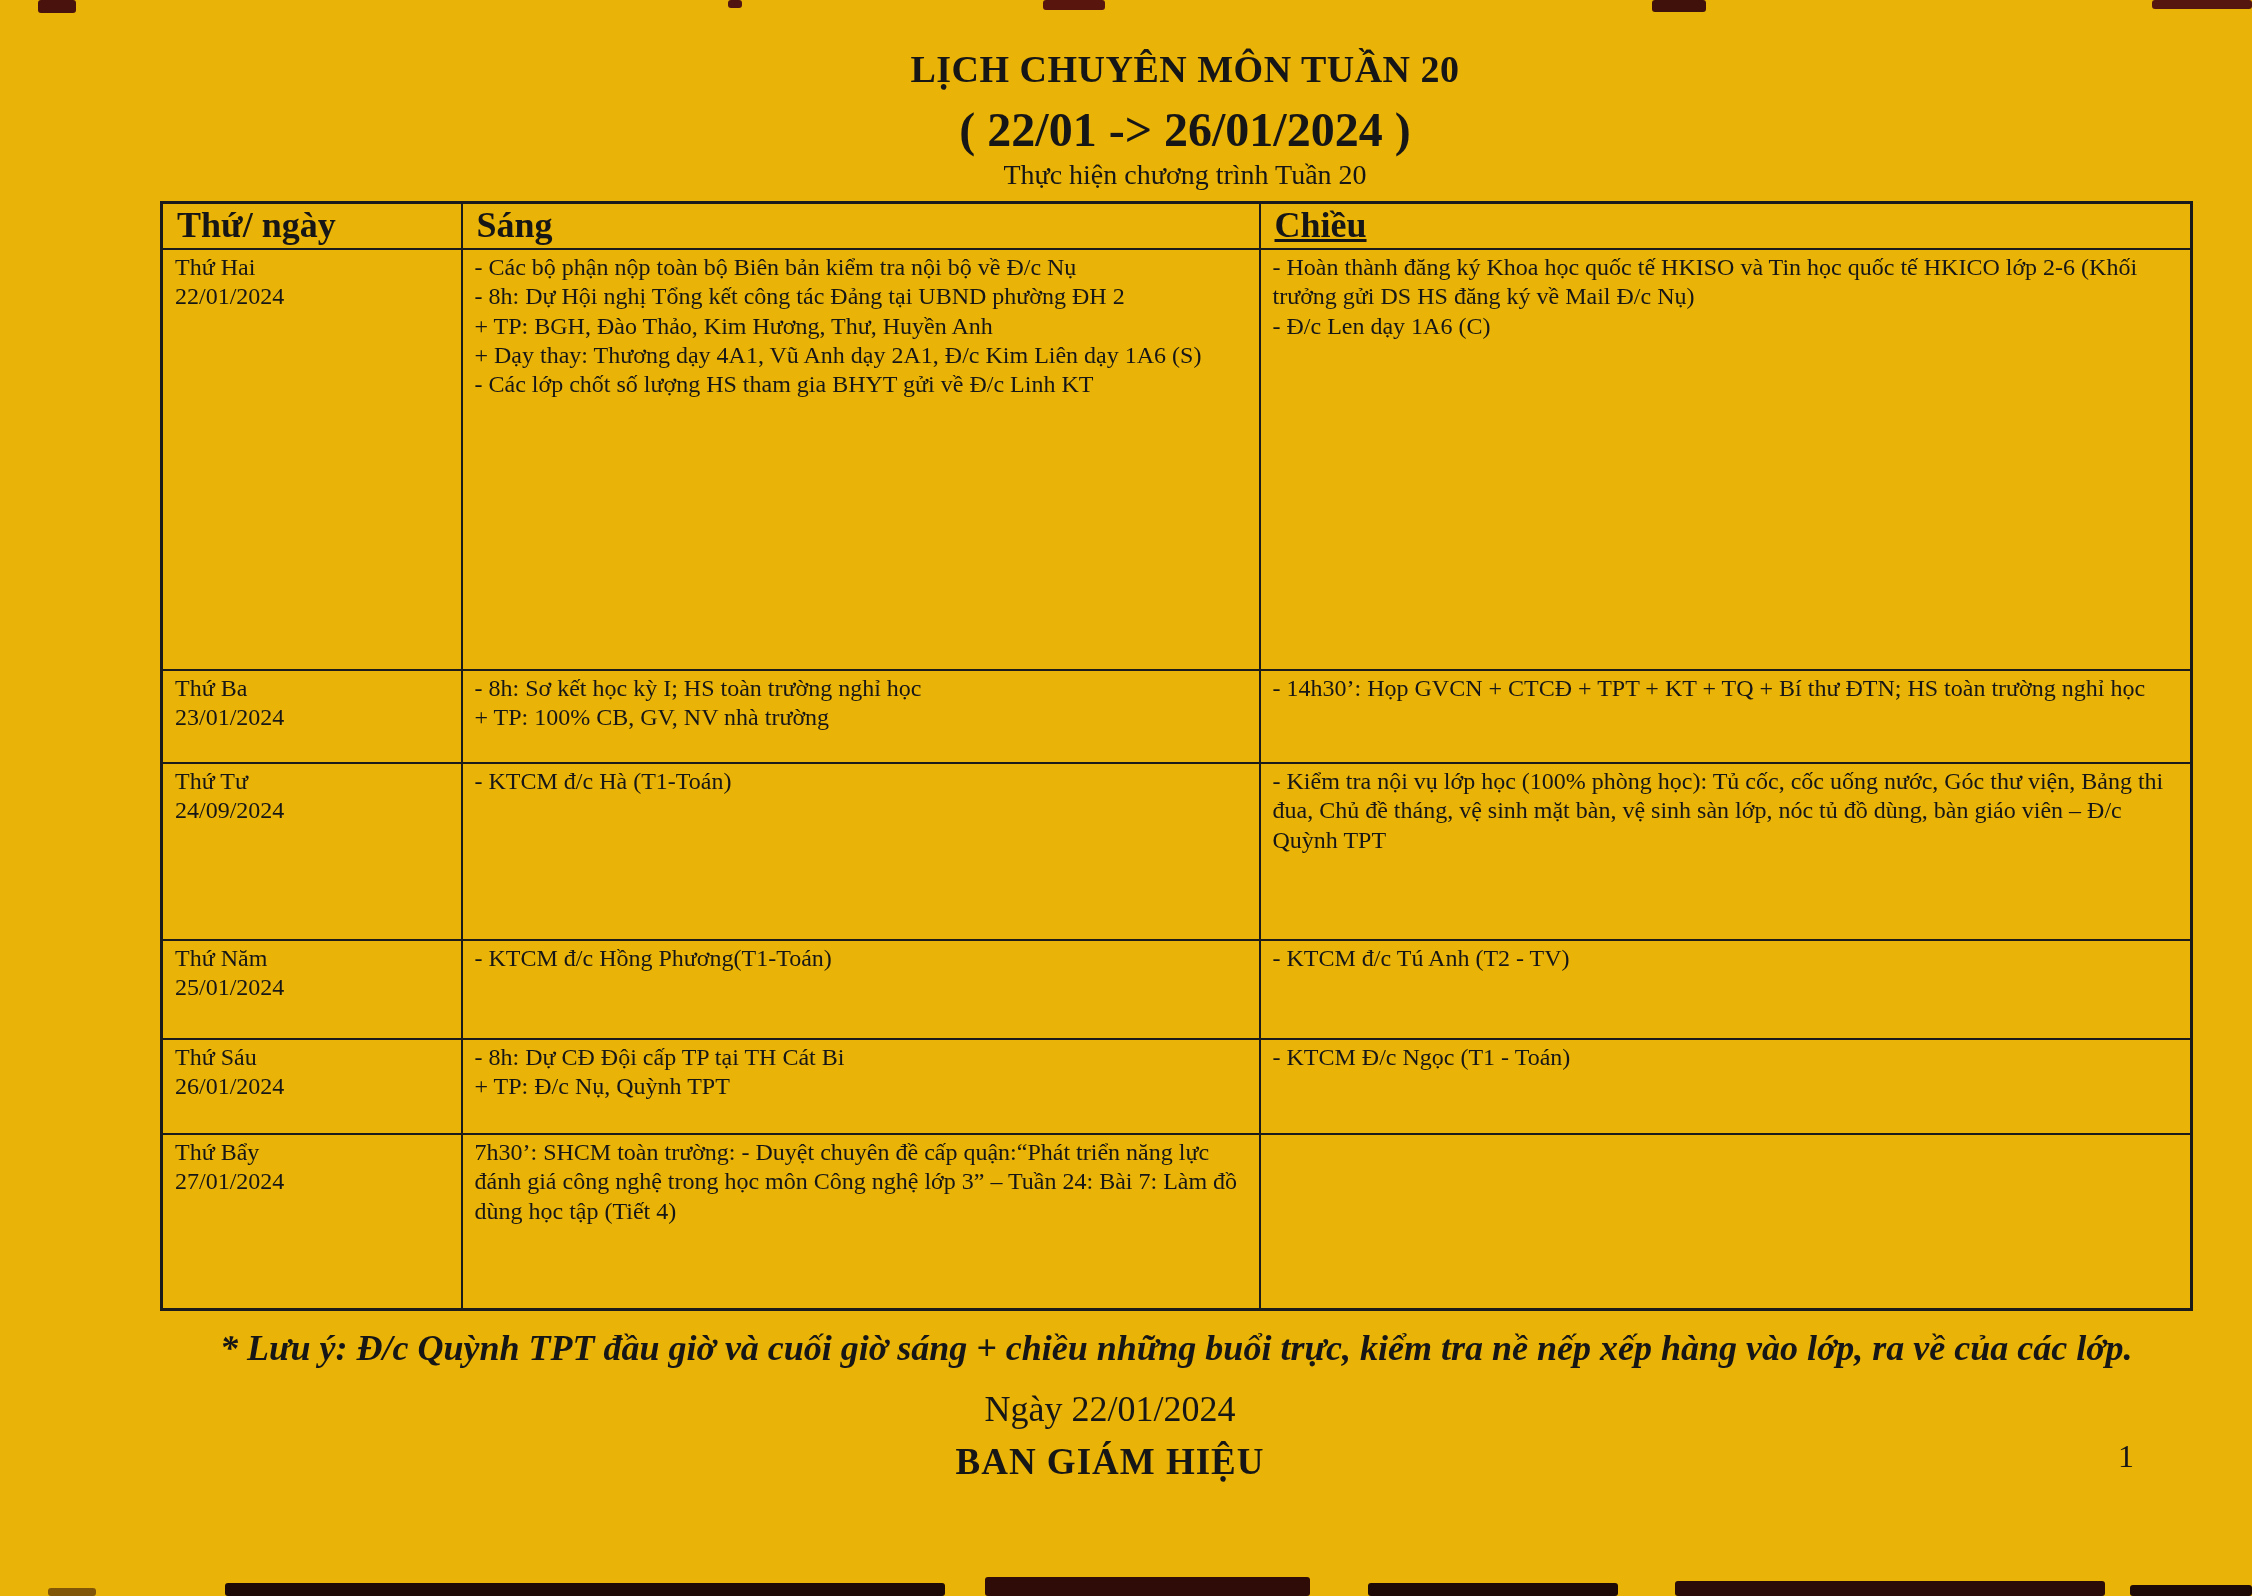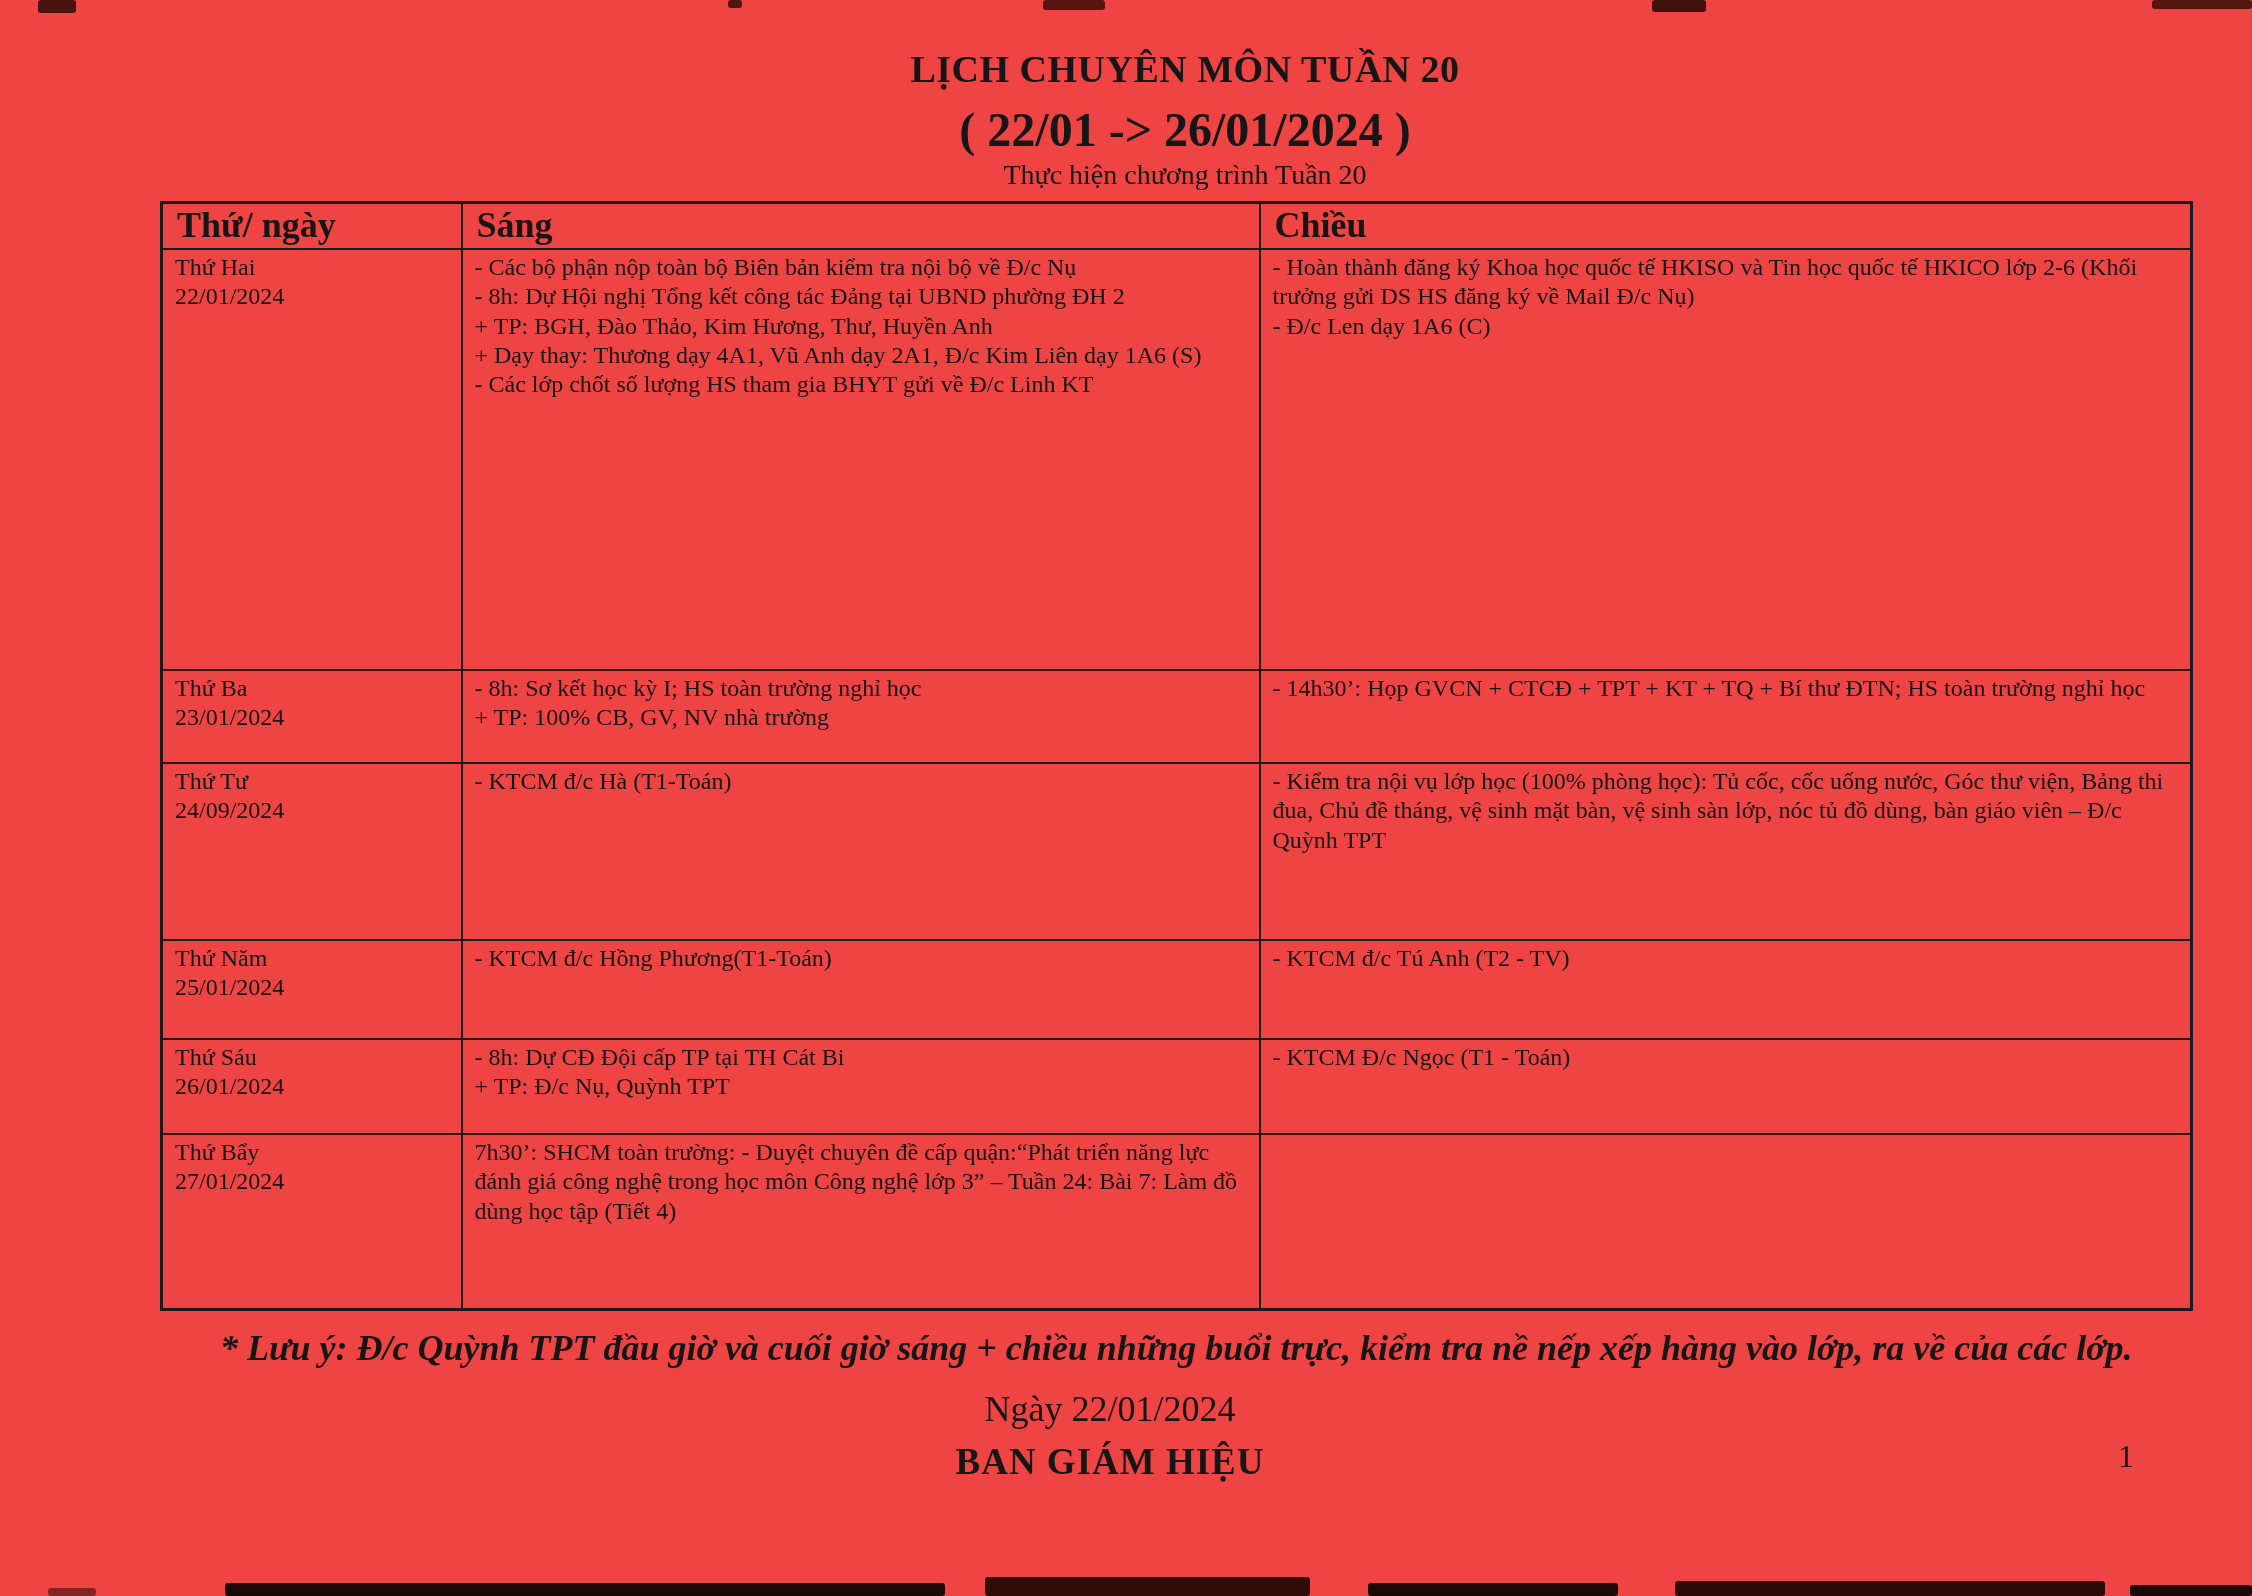--- a/index.html
+++ b/index.html
@@ -1,20 +1,20 @@
 <!DOCTYPE html>
 <html><head>
 <meta charset="utf-8">
 <style>
   html, body { margin: 0; padding: 0; background: #ffffff; }
   .page {
     position: relative;
     width: 2252px;
     height: 1596px;
-    background: #ef4444;
+    background: #eab308;
     font-family: "Liberation Serif", "DejaVu Serif", serif;
     color: #161616;
     overflow: hidden;
   }
 
   
   .doc-header {
     width: 2030px;
     margin-left: 170px;
     padding-top: 48px;
@@ -56,21 +56,21 @@
   }
   table.schedule th {
     font-size: 36px;
     font-weight: bold;
     text-align: left;
     height: 42px;
     vertical-align: middle;
     padding: 0 0 2px 14px;
   }
   th.h-morning { padding-left: 42px; }
-  th.h-afternoon { padding-left: 48px; }
+  th.h-afternoon { padding-left: 48px; text-decoration: underline; }
   table.schedule td {
     font-size: 24px;
     line-height: 1.22;
     padding: 3px 12px 6px 12px;
   }
   td.day-cell { padding-left: 14px; }
   tr.r-mon td { height: 410px; }
   tr.r-tue td { height: 82px; }
   tr.r-wed td { height: 166px; }
   tr.r-thu td { height: 88px; }

